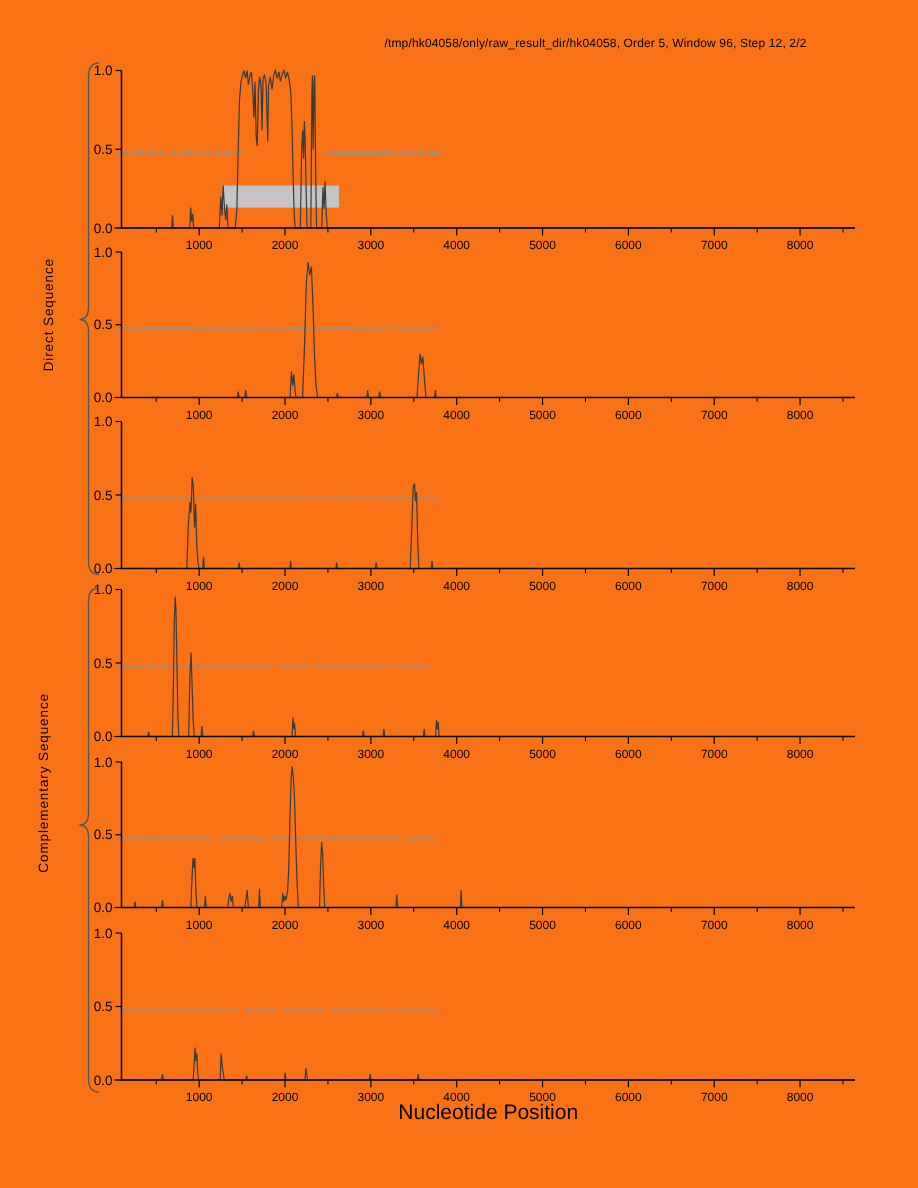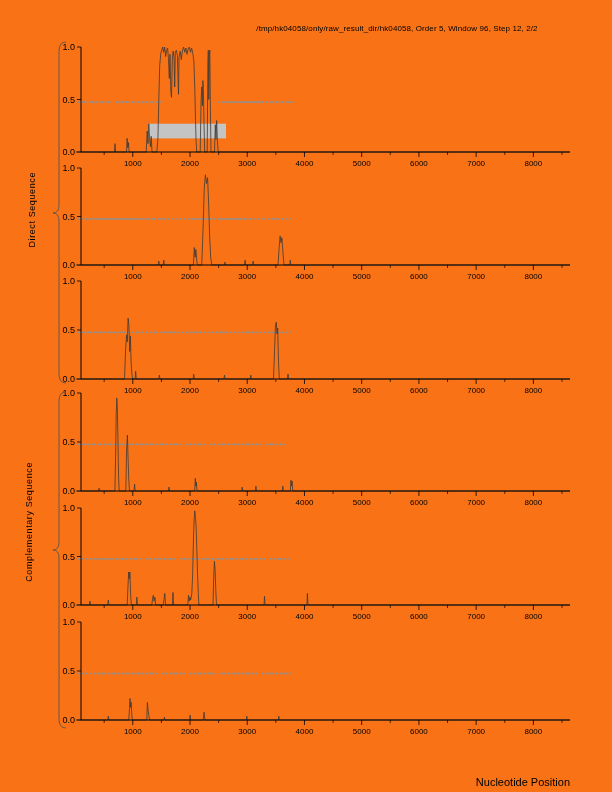--- a/index.html
+++ b/index.html
@@ -1,19 +1,19 @@
 <!DOCTYPE html>
 <html><head>
 <meta charset="utf-8">
 <style>
   html,body{margin:0;padding:0;background:#ffffff;}
   body{width:612px;height:792px;position:relative;font-family:"Liberation Sans",sans-serif;color:#000;}
   .page{position:absolute;inset:0;width:612px;height:792px;background:#f97316;overflow:hidden;}
   .title{position:absolute;top:24px;left:182px;width:430px;text-align:center;font-size:8px;letter-spacing:0.1px;white-space:nowrap;}
-  .xlab{position:absolute;top:776px;left:81px;width:489px;text-align:right;font-size:11px;}
+  .xlab{position:absolute;top:733px;left:81px;width:489px;text-align:center;font-size:14px;}
   .ylab{position:absolute;writing-mode:vertical-rl;transform:rotate(180deg);font-size:9px;letter-spacing:0.6px;white-space:nowrap;}
   .ylab.direct{left:27px;top:172px;}
   .ylab.comp{left:24px;top:462px;}
   svg#plot{position:absolute;top:0;left:0;}
   svg text{fill:#000;font-family:"Liberation Sans",sans-serif;}
 </style>
 </head>
 <body>
 
 <div class="page">

